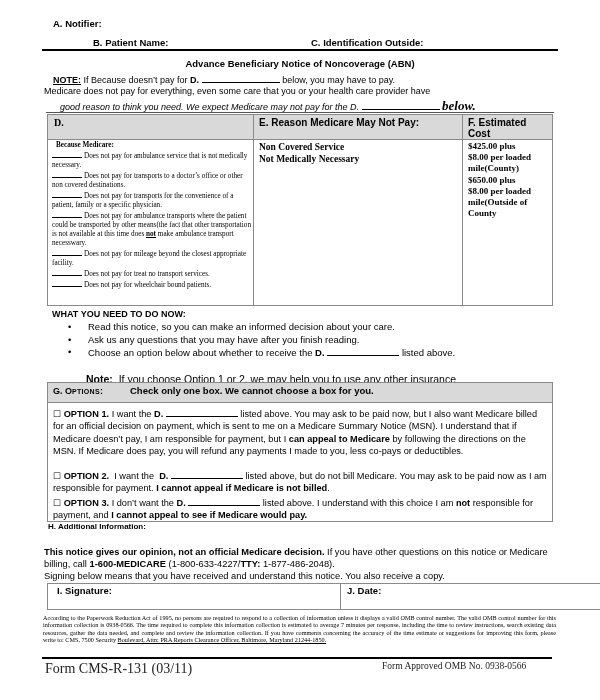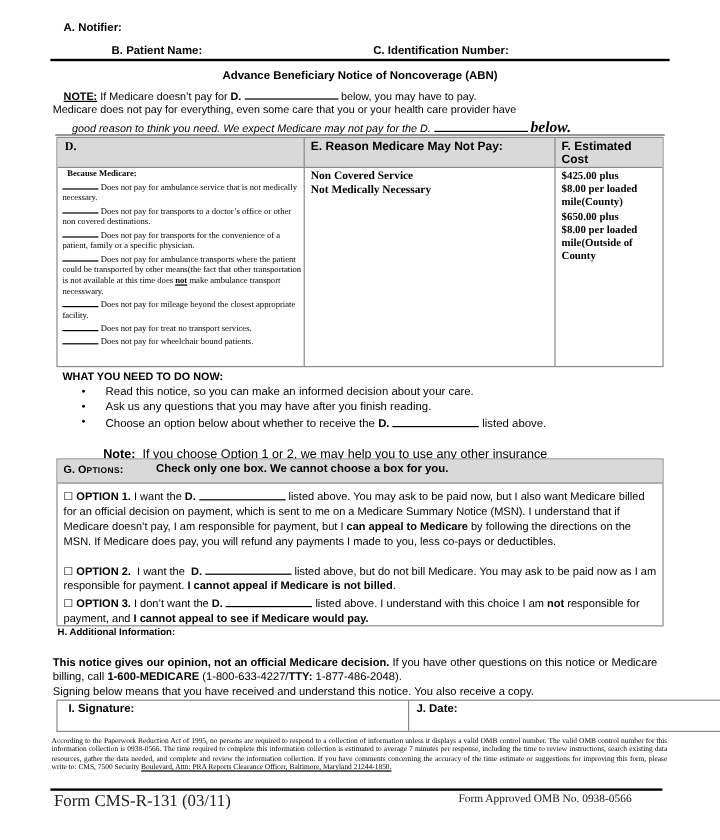--- a/index.html
+++ b/index.html
@@ -58,28 +58,28 @@
 
     .foot-rule { position: absolute; left: 42px; top: 657px; width: 510px; height: 2px; background: #000; }
     .footer-l { left: 45px; top: 661px; font-family: "Liberation Serif", serif; font-size: 14px; color: #222; }
     .footer-r { left: 382px; top: 661px; font-family: "Liberation Serif", serif; font-size: 9.5px; color: #222; }
   </style>
 </head>
 <body>
 
 <div class="abs hdr-label" style="left:53px; top:18px;">A. Notifier:</div>
 <div class="abs hdr-label" style="left:53px; top:37px;margin-left:40px;">B. Patient Name:</div>
-<div class="abs hdr-label" style="left:311px; top:37px;">C. Identification Number:</div>
+<div class="abs hdr-label" style="left:311px; top:37px;">C. Identification Outside:</div>
 <div class="thick-rule" style="top:49px;"></div>
 
 <div class="abs title">Advance Beneficiary Notice of Noncoverage (ABN)</div>
 
 <div class="abs line" style="left:53px; top:73px;">
   <span style="font-weight:bold; text-decoration:underline;">NOTE:</span>
-  <span>If Medicare doesn’t pay for</span>
+  <span>If Because doesn’t pay for</span>
   <b>D.</b>
   <span class="blank" style="width:78px;"></span>
   <span>below, you may have to pay.</span>
 </div>
 <div class="abs line" style="left:44px; top:86px;">Medicare does not pay for everything, even some care that you or your health care provider have</div>
 <div class="abs line" style="left:60px; top:98px;font-style:italic;">
   <span>good reason to think you need. We expect Medicare may not pay for the D.</span>
   <span class="blank" style="width:78px;"></span>
   <span class="big-below">below.</span>
 </div>

